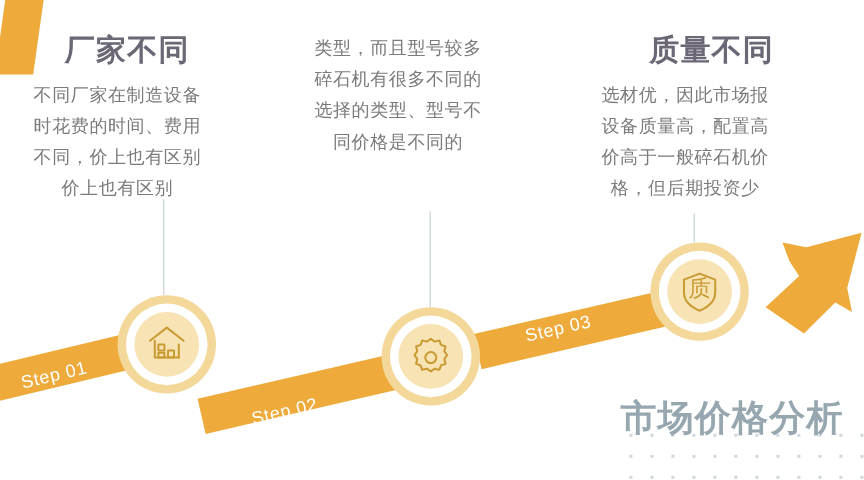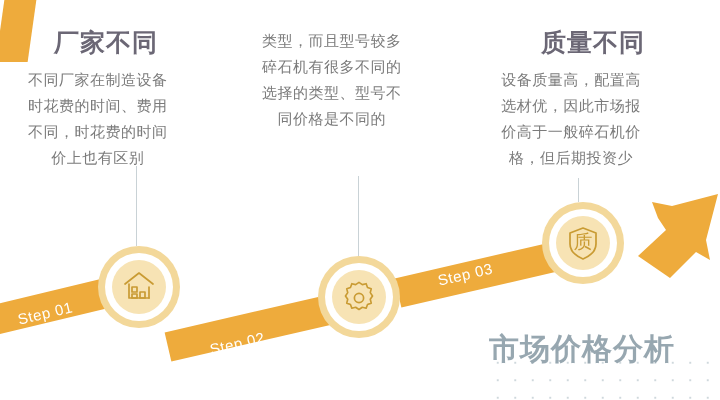--- a/index.html
+++ b/index.html
@@ -89,60 +89,60 @@
   #badge3{left:542px;top:202px;width:82px;height:82px;}
 
   .badge-icon{width:40px;height:40px;display:block;}
   .shield-glyph{
     position:absolute;font-size:19px;color:#c99b33;
     font-family:"DejaVu Sans",sans-serif;line-height:1;
     top:50%;left:50%;transform:translate(-50%,-58%);
   }
 
   
-  #watermark{position:absolute;left:489px;top:334px;}
+  #watermark{position:absolute;left:517px;top:334px;}
   #watermark-dots{
     position:absolute;left:0;top:20px;width:222px;height:46px;
     background-image:radial-gradient(#c7d1d6 1.3px, transparent 1.4px);
     background-size:17.5px 17.5px;opacity:.85;
   }
   #watermark-text{
     position:relative;font-size:30px;font-weight:bold;color:#97a7b0;
     letter-spacing:1px;line-height:1;white-space:nowrap;
   }
 </style>
 </head>
 <body>
 
 <div id="stage">
 
   <div class="col" id="col1">
     <div class="col-title">厂家不同</div>
     <div class="col-body">
       <div>不同厂家在制造设备</div>
       <div>时花费的时间、费用</div>
-      <div>不同，时花费的时间</div>
+      <div>不同，价上也有区别</div>
       <div>价上也有区别</div>
     </div>
   </div>
 
   <div class="col" id="col2">
     <div class="col-body">
       <div>类型，而且型号较多</div>
       <div>碎石机有很多不同的</div>
       <div>选择的类型、型号不</div>
       <div>同价格是不同的</div>
     </div>
   </div>
 
   <div class="col" id="col3">
     <div class="col-title">质量不同</div>
     <div class="col-body">
+      <div>选材优，因此市场报</div>
       <div>设备质量高，配置高</div>
-      <div>选材优，因此市场报</div>
       <div>价高于一般碎石机价</div>
       <div>格，但后期投资少</div>
     </div>
   </div>
 
   <div class="connector" id="conn1"></div>
   <div class="connector" id="conn2"></div>
   <div class="connector" id="conn3"></div>
 
   <div class="ribbon" id="ribbon1"></div>

